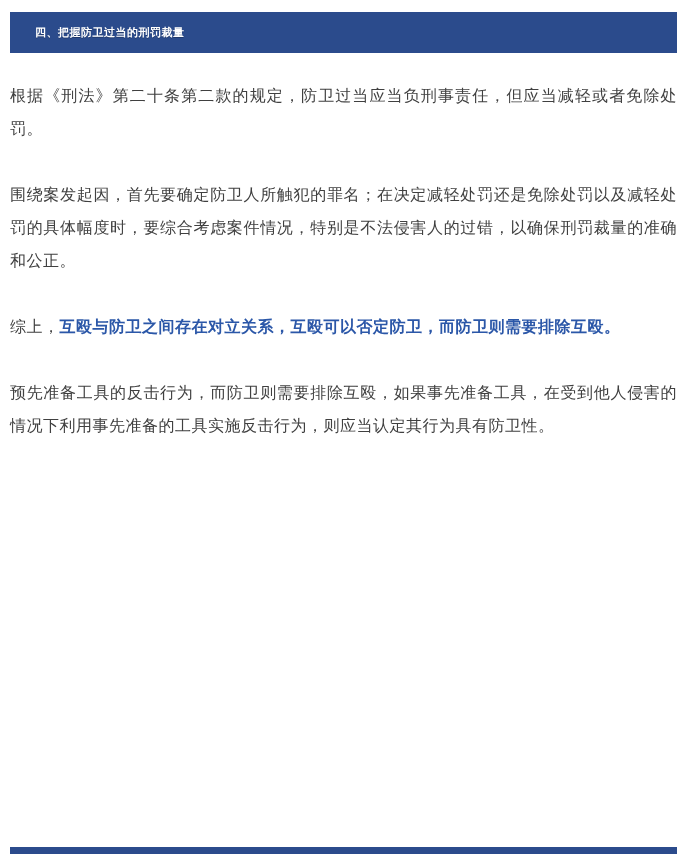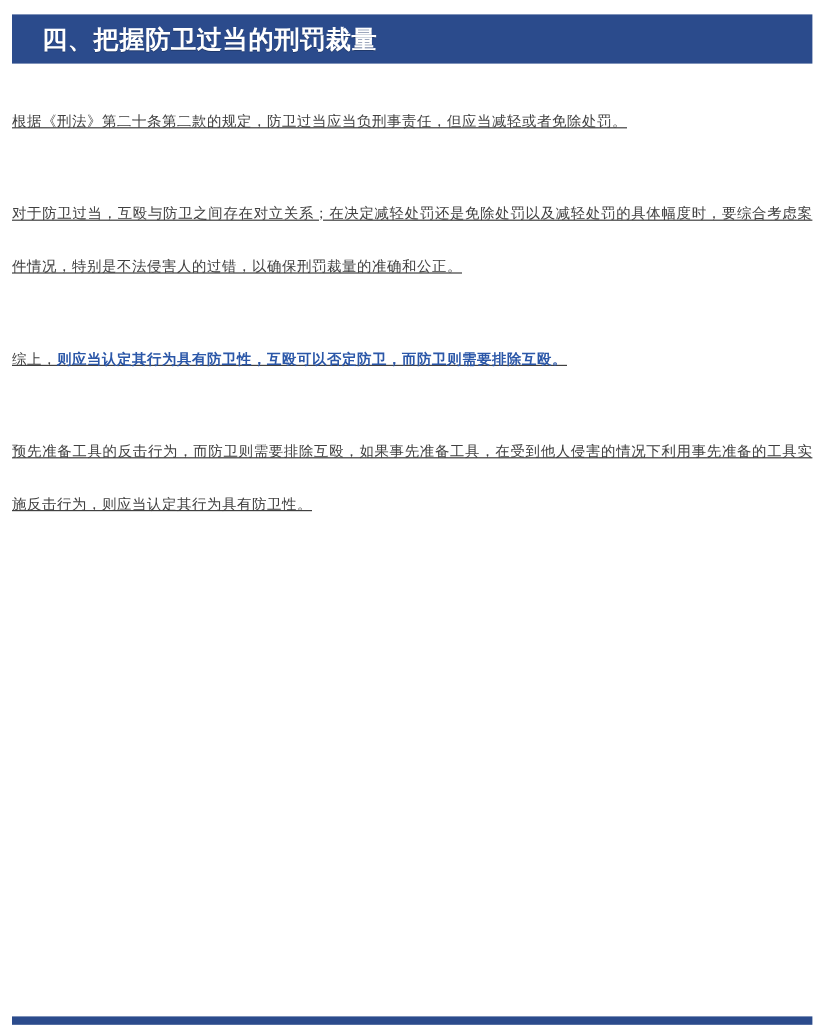--- a/index.html
+++ b/index.html
@@ -27,41 +27,40 @@
     right: 10px;
     height: 41px;
     background: #2b4b8c;
     display: flex;
     align-items: center;
     padding-left: 25px;
     box-sizing: border-box;
   }
   .header-title {
     color: #ffffff;
-    font-size: 21px;
+    font-size: 11px;
     font-weight: bold;
     letter-spacing: 0.5px;
     text-shadow: 0 1px 0 rgba(0,0,0,0.25);
   }
   .content {
     position: absolute;
     top: 53px;
     left: 10px;
     right: 10px;
     padding-top: 26px;
   }
   .para {
     margin: 0 0 33px 0;
-    font-size: 12px;
-    line-height: 44px;
+    font-size: 16px;
+    line-height: 33px;
     color: #404040;
     text-align: justify;
     text-justify: inter-ideograph;
     letter-spacing: 0.5px;
-    text-decoration: underline;
   }
   .para .hl {
     color: #2b57a8;
     font-weight: bold;
   }
   .bottom-bar {
     position: absolute;
     bottom: 0;
     left: 10px;
     right: 10px;
@@ -75,26 +74,26 @@
 <div class="page">
 
   <div class="header-bar">
     <span class="header-title">四、把握防卫过当的刑罚裁量</span>
   </div>
 
   <div class="content">
 
     <p class="para">根据《刑法》第二十条第二款的规定，防卫过当应当负刑事责任，但应当减轻或者免除处罚。</p>
 
-    <p class="para">对于防卫过当，互殴与防卫之间存在对立关系；在决定减轻处罚还是免除处罚以及减轻处罚的具体幅度时，要综合考虑案件情况，特别是不法侵害人的过错，以确保刑罚裁量的准确和公正。</p>
+    <p class="para">围绕案发起因，首先要确定防卫人所触犯的罪名；在决定减轻处罚还是免除处罚以及减轻处罚的具体幅度时，要综合考虑案件情况，特别是不法侵害人的过错，以确保刑罚裁量的准确和公正。</p>
 
 
 
 
-    <p class="para"><span>综上，</span><span class="hl">则应当认定其行为具有防卫性，互殴可以否定防卫，而防卫则需要排除互殴。</span></p>
+    <p class="para"><span>综上，</span><span class="hl">互殴与防卫之间存在对立关系，互殴可以否定防卫，而防卫则需要排除互殴。</span></p>
 
 
     <p class="para">预先准备工具的反击行为，而防卫则需要排除互殴，如果事先准备工具，在受到他人侵害的情况下利用事先准备的工具实施反击行为，则应当认定其行为具有防卫性。</p>
 
   </div>
 
   <div class="bottom-bar"></div>
 
 </div>
 

